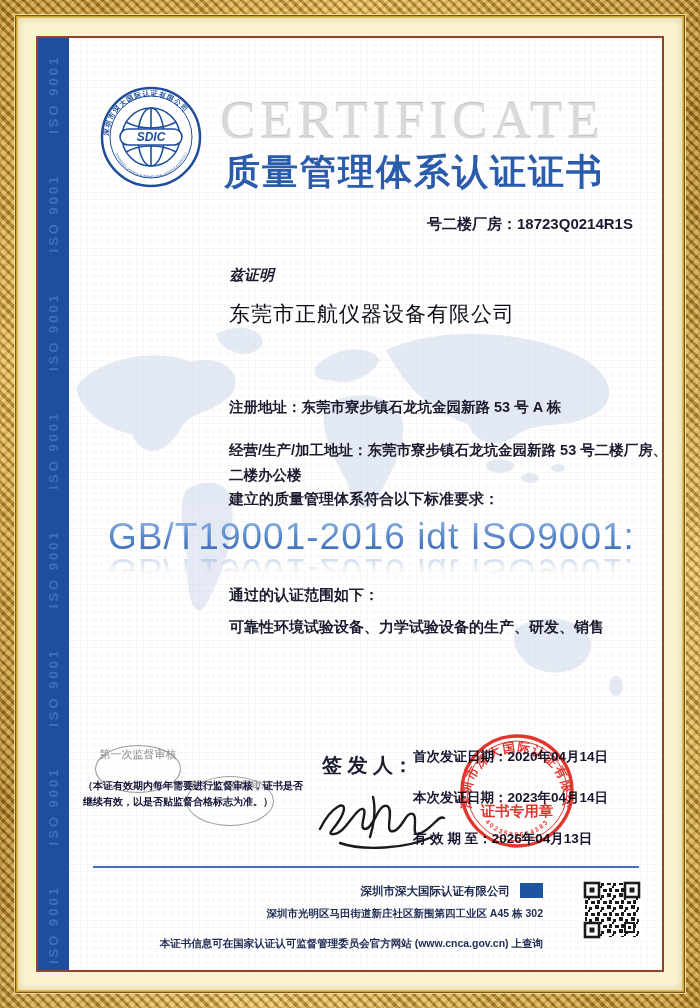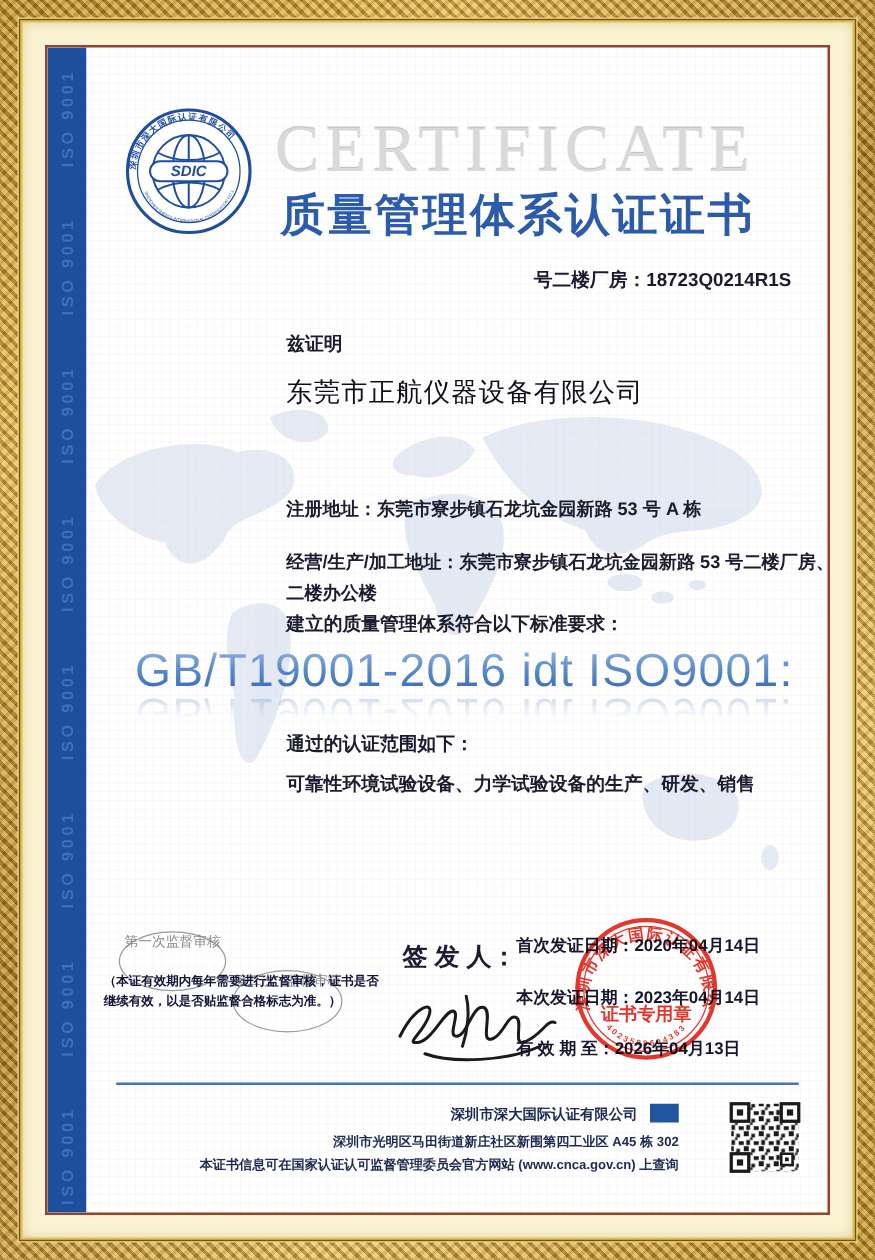--- a/index.html
+++ b/index.html
@@ -69,21 +69,21 @@
   }
   .title {
     left:186px; top:110px; width:436px;
     font-size:36px; font-weight:700; color:#2b5cab; letter-spacing:2px;
     white-space:nowrap;
   }
   .certno { left:389px; top:177px; font-size:15px; font-weight:700; color:#1b1b2f; }
 
   
   .t { color:#1c1c30; }
-  .certify   { left:191px; top:228px; font-size:15px; font-weight:600; }
+  .certify   { left:191px; top:228px; font-size:15px; font-weight:600;font-style:italic; }
   .company   { left:191px; top:262px; font-size:21px; font-weight:400; color:#0e0e18; letter-spacing:1px; }
   .credit    { left:191px; top:312px; font-size:15px; font-weight:600; }
   .regaddr   { left:191px; top:360px; font-size:14.5px; font-weight:600; }
   .opaddr    { left:191px; top:400px; width:452px; font-size:14.5px; font-weight:600; line-height:25px; }
   .stdintro  { left:191px; top:452px; font-size:15px; font-weight:700; }
   .std-wrap  { left:70px; top:478px; width:524px; text-align:center; }
   .std {
     font-size:37px; font-weight:500; letter-spacing:1px; white-space:nowrap;
     background:linear-gradient(#9cbbe6 0%, #5c8ccd 45%, #2f62b0 100%);
     -webkit-background-clip:text; background-clip:text; color:transparent;
@@ -117,21 +117,21 @@
   .signature { left:272px; top:747px; width:145px; height:80px; z-index:4; }
   .stamp { left:420px; top:694px; width:118px; height:118px; z-index:5; opacity:.92; mix-blend-mode:multiply; }
 
   .divider { left:55px; top:828px; width:546px; height:2px; background:#4273bb; }
 
   
   .footer { right:119px; top:845px; text-align:right; color:#1d2a52; }
   .footer-co { font-size:11.5px; font-weight:700; white-space:nowrap; }
   .blue-square { display:inline-block; width:23px; height:15px; background:#1d55a0; margin-left:10px; vertical-align:-3px; }
   .footer-addr { font-size:10.5px; font-weight:600; margin-top:8px; white-space:nowrap; }
-  .footer-query { font-size:10.5px; font-weight:600; margin-top:4px; white-space:nowrap; }
+  .footer-query { font-size:10.5px; font-weight:600; margin-top:16px; white-space:nowrap; }
   .qr { left:545px; top:843px; width:58px; height:58px; }
 </style>
 </head>
 <body>
 
 <div class="page">
   <div class="frame"></div>
   <div class="frame-edge"></div>
   <div class="mat"></div>
 

